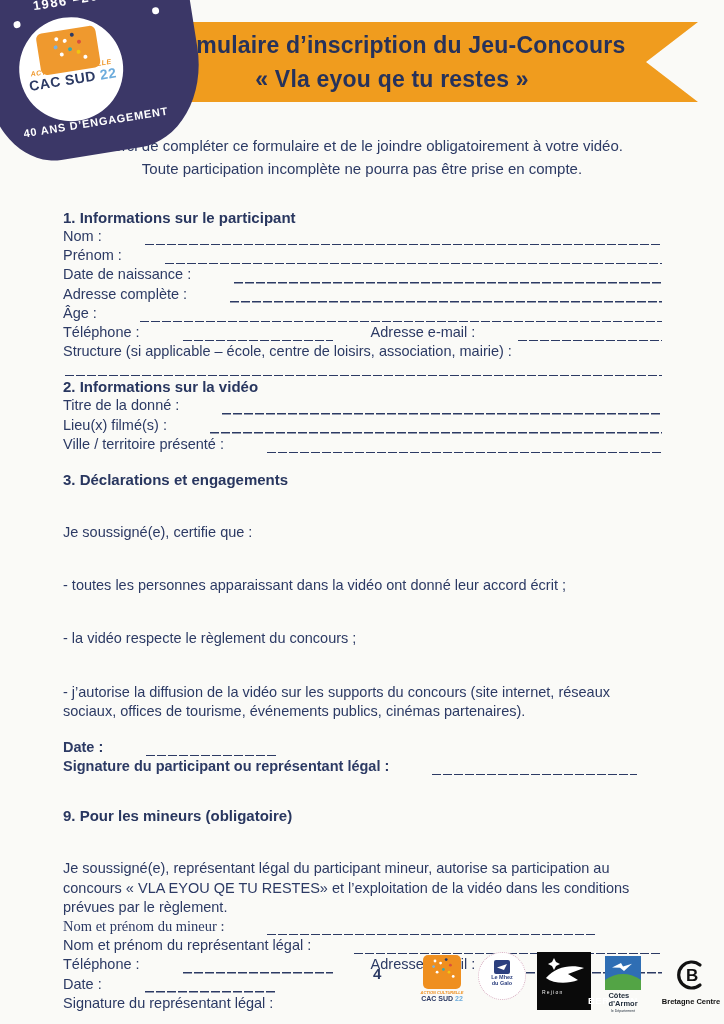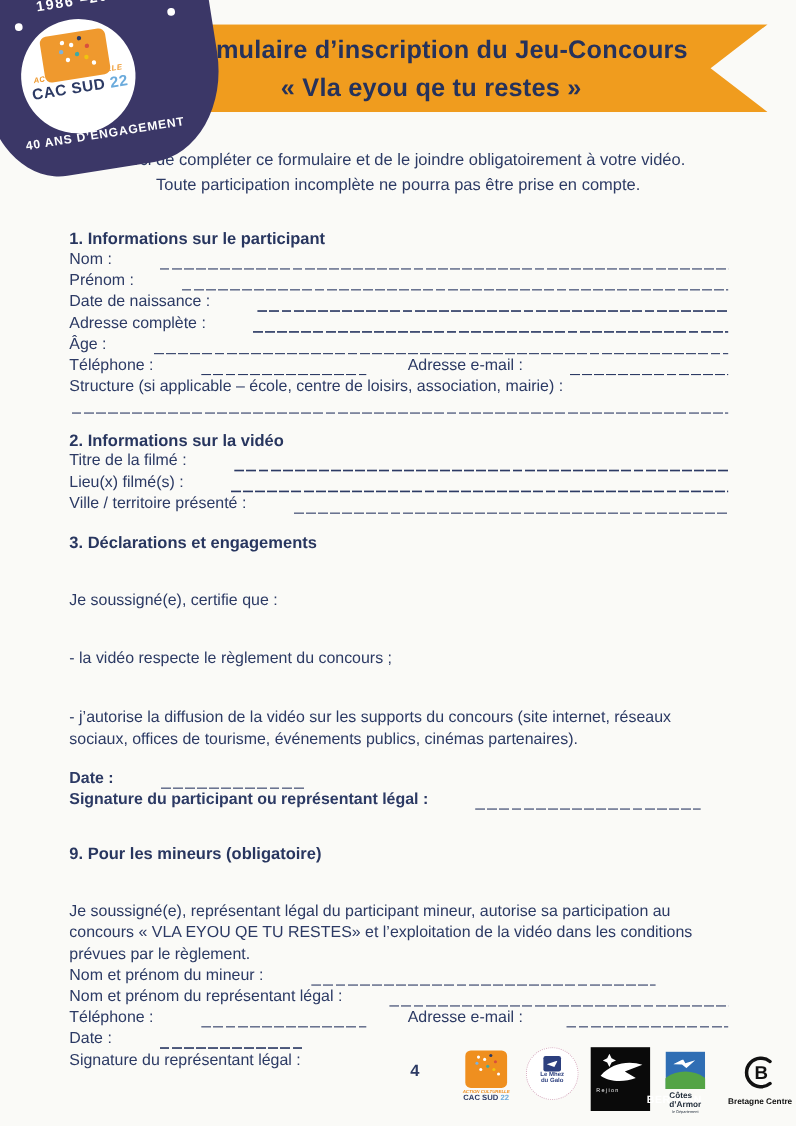--- a/index.html
+++ b/index.html
@@ -75,24 +75,24 @@
   .row { display:flex; font-size:14.5px; line-height:19.2px;gap:38px; }
   .row .lbl { white-space:nowrap; }
   .fill {
     flex:1 1 auto; align-self:flex-end; height:15px; margin:0 0 1px 5px;
     background: repeating-linear-gradient(90deg, #2C3A64 0 9px, rgba(0,0,0,0) 9px 11px) left bottom / 100% 1.5px no-repeat;
   }
   .fill.nogap { margin-left:2px; }
   .fill.mid { flex:0 0 150px; }
   .fill.w130 { flex:0 0 132px; }
   .fill.w205 { flex:0 0 205px; }
-  .row.short { padding-right:66px; }
+  .row.short { padding-right:66px;font-family:Liberation Serif, serif; }
   .row.bold { font-weight:bold; }
   .para { font-size:14.5px; line-height:19.2px;margin-top:34px; }
-  .sec2 { margin-top:14px; }
+  .sec2 { }
   .sec3 { margin-top:16px; }
   .gap-date { margin-top:17px; }
   .sec4 { margin-top:30px; }
 
   
   .page-num { position:absolute; left:373px; top:965px; font-size:15px; font-weight:bold; color:#2C3A64; }
   .logos { position:absolute; left:417px; top:952px; display:flex; align-items:flex-start; gap:9px; }
   .logo { display:flex; flex-direction:column; align-items:center; }
 
   .logo-cac { width:50px; padding-top:3px; }
@@ -192,34 +192,35 @@
   </div>
   <div class="row">
     <span class="lbl">Structure (si applicable – école, centre de loisirs, association, mairie) :</span>
   </div>
   <div class="row">
     <span class="fill nogap"></span>
   </div>
 
   <div class="sec-title sec2">2. Informations sur la vidéo</div>
   <div class="row">
-    <span class="lbl">Titre de la filmé :</span>
+    <span class="lbl">Titre de la donné :</span>
     <span class="fill"></span>
   </div>
   <div class="row">
     <span class="lbl">Lieu(x) filmé(s) :</span>
     <span class="fill"></span>
   </div>
   <div class="row">
     <span class="lbl">Ville / territoire présenté :</span>
     <span class="fill"></span>
   </div>
 
   <div class="sec-title sec3">3. Déclarations et engagements</div>
   <div class="para">Je soussigné(e), certifie que :</div>
+  <div class="para">- toutes les personnes apparaissant dans la vidéo ont donné leur accord écrit ;</div>
   <div class="para">- la vidéo respecte le règlement du concours ;</div>
   <div class="para">- j’autorise la diffusion de la vidéo sur les supports du concours (site internet, réseaux sociaux, offices de tourisme, événements publics, cinémas partenaires).</div>
   <div class="row bold gap-date">
     <span class="lbl">Date :</span>
     <span class="fill w130"></span>
   </div>
   <div class="row bold">
     <span class="lbl">Signature du participant ou représentant légal :</span>
     <span class="fill w205"></span>
   </div>

